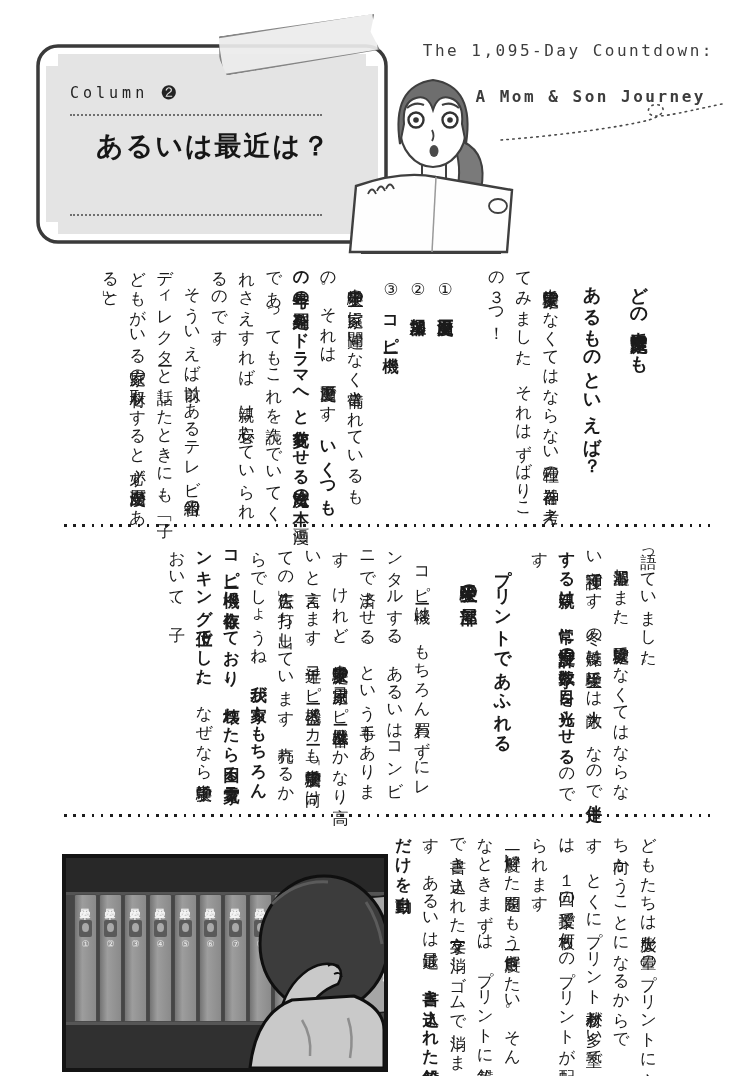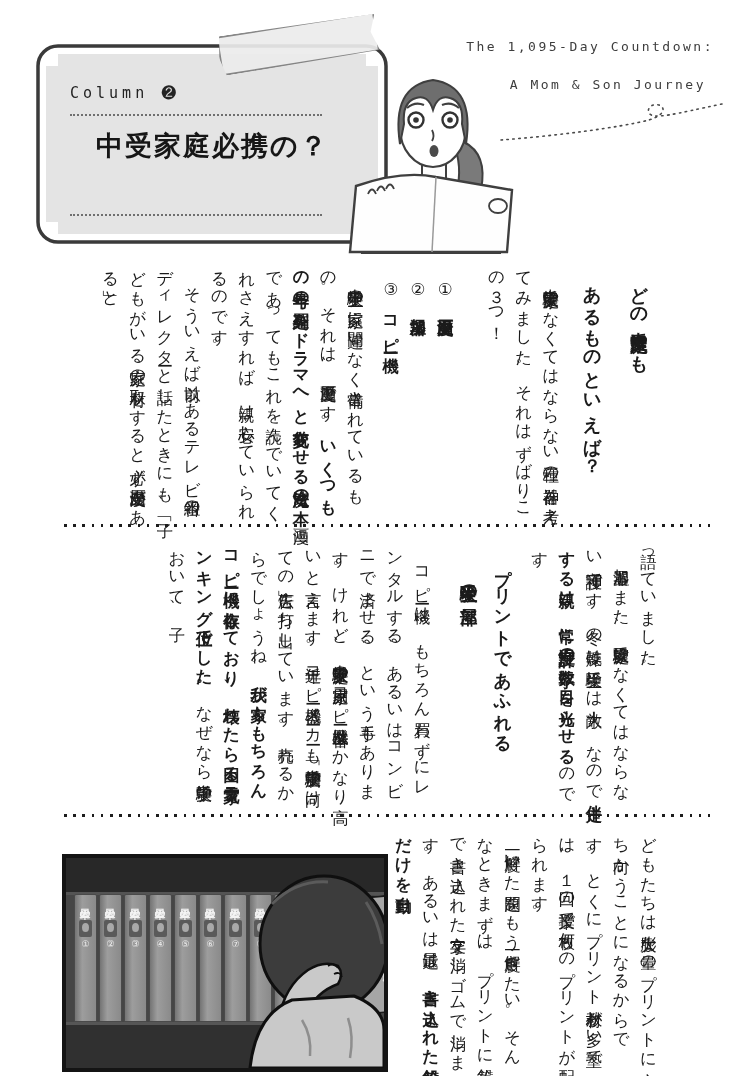--- a/index.html
+++ b/index.html
@@ -20,22 +20,22 @@
   .tape{position:absolute;right:-26px;top:-20px;width:160px;height:40px;background:#ececec;
         transform:rotate(-9deg);box-shadow:inset 0 0 0 2px #7d7d7d;
         clip-path:polygon(2% 0,100% 6%,96% 48%,100% 96%,3% 100%,0 55%);opacity:.92;}
 
   
   .woman{position:absolute;left:346px;top:54px;z-index:2;}
 
   
   .etitle{position:absolute;top:28px;right:24px;text-align:right;
           font-family:"DejaVu Sans Mono","Liberation Mono",monospace;
-          font-size:13px;letter-spacing:2.5px;line-height:2.9;color:#3d3d3d;}
-  .etitle .e2{margin-right:8px;}
+          font-size:16px;letter-spacing:2.5px;line-height:2.9;color:#3d3d3d;}
+  .etitle .e2{margin-right:8px;font-weight:bold;}
   .squiggle{position:absolute;top:100px;right:14px;}
 
   
   .vsec{position:absolute;writing-mode:vertical-rl;text-orientation:mixed;
         font-size:16.4px;line-height:1.66;letter-spacing:.04em;color:#1b1b1b;}
   .s1{left:58px;right:76px;top:260px;height:260px;}
   .s2{left:58px;right:76px;top:540px;height:266px;}
   .s3{left:394px;right:76px;top:826px;height:246px;}
   .vsec p{margin:0;text-indent:1em;}
   .vsec p.cont{text-indent:0;}
@@ -97,21 +97,21 @@
       <rect x="330" y="178" width="28" height="28" fill="#ffffff"></rect>
       <path d="M2,22 A20,20 0 0 1 22,2" fill="none" stroke="#3a3a3a" stroke-width="3.5"></path>
       <path d="M330,2 A20,20 0 0 1 350,22" fill="none" stroke="#3a3a3a" stroke-width="3.5"></path>
       <path d="M350,178 A20,20 0 0 1 330,198" fill="none" stroke="#3a3a3a" stroke-width="3.5"></path>
       <path d="M22,198 A20,20 0 0 1 2,178" fill="none" stroke="#3a3a3a" stroke-width="3.5"></path>
     </svg>
     <div class="card-inner">
       <div class="col-label">Column ❷</div>
       <div class="dotline dl1"></div>
       <div class="card-title">
-        <span class="t2">中受家庭必携の？</span>
+        <span class="t2">あるいは最近は？</span>
       </div>
       <div class="dotline dl2"></div>
     </div>
     <div class="tape"></div>
   </div>
 
   <svg class="woman" width="172" height="200" viewBox="0 0 172 200">
     <path d="M118,88 Q142,100 135,136 Q130,156 117,163 L106,150 Q117,125 111,100 Z" fill="#7a7a7a" stroke="#3f3f3f" stroke-width="2"></path>
     <path d="M16,200 Q24,142 62,132 L112,132 Q148,142 154,200 Z" fill="#fdfdfd" stroke="#3f3f3f" stroke-width="2.2"></path>
     <path d="M76,106 L76,136 L100,136 L100,106 Z" fill="#fdfdfd" stroke="#3f3f3f" stroke-width="2"></path>

